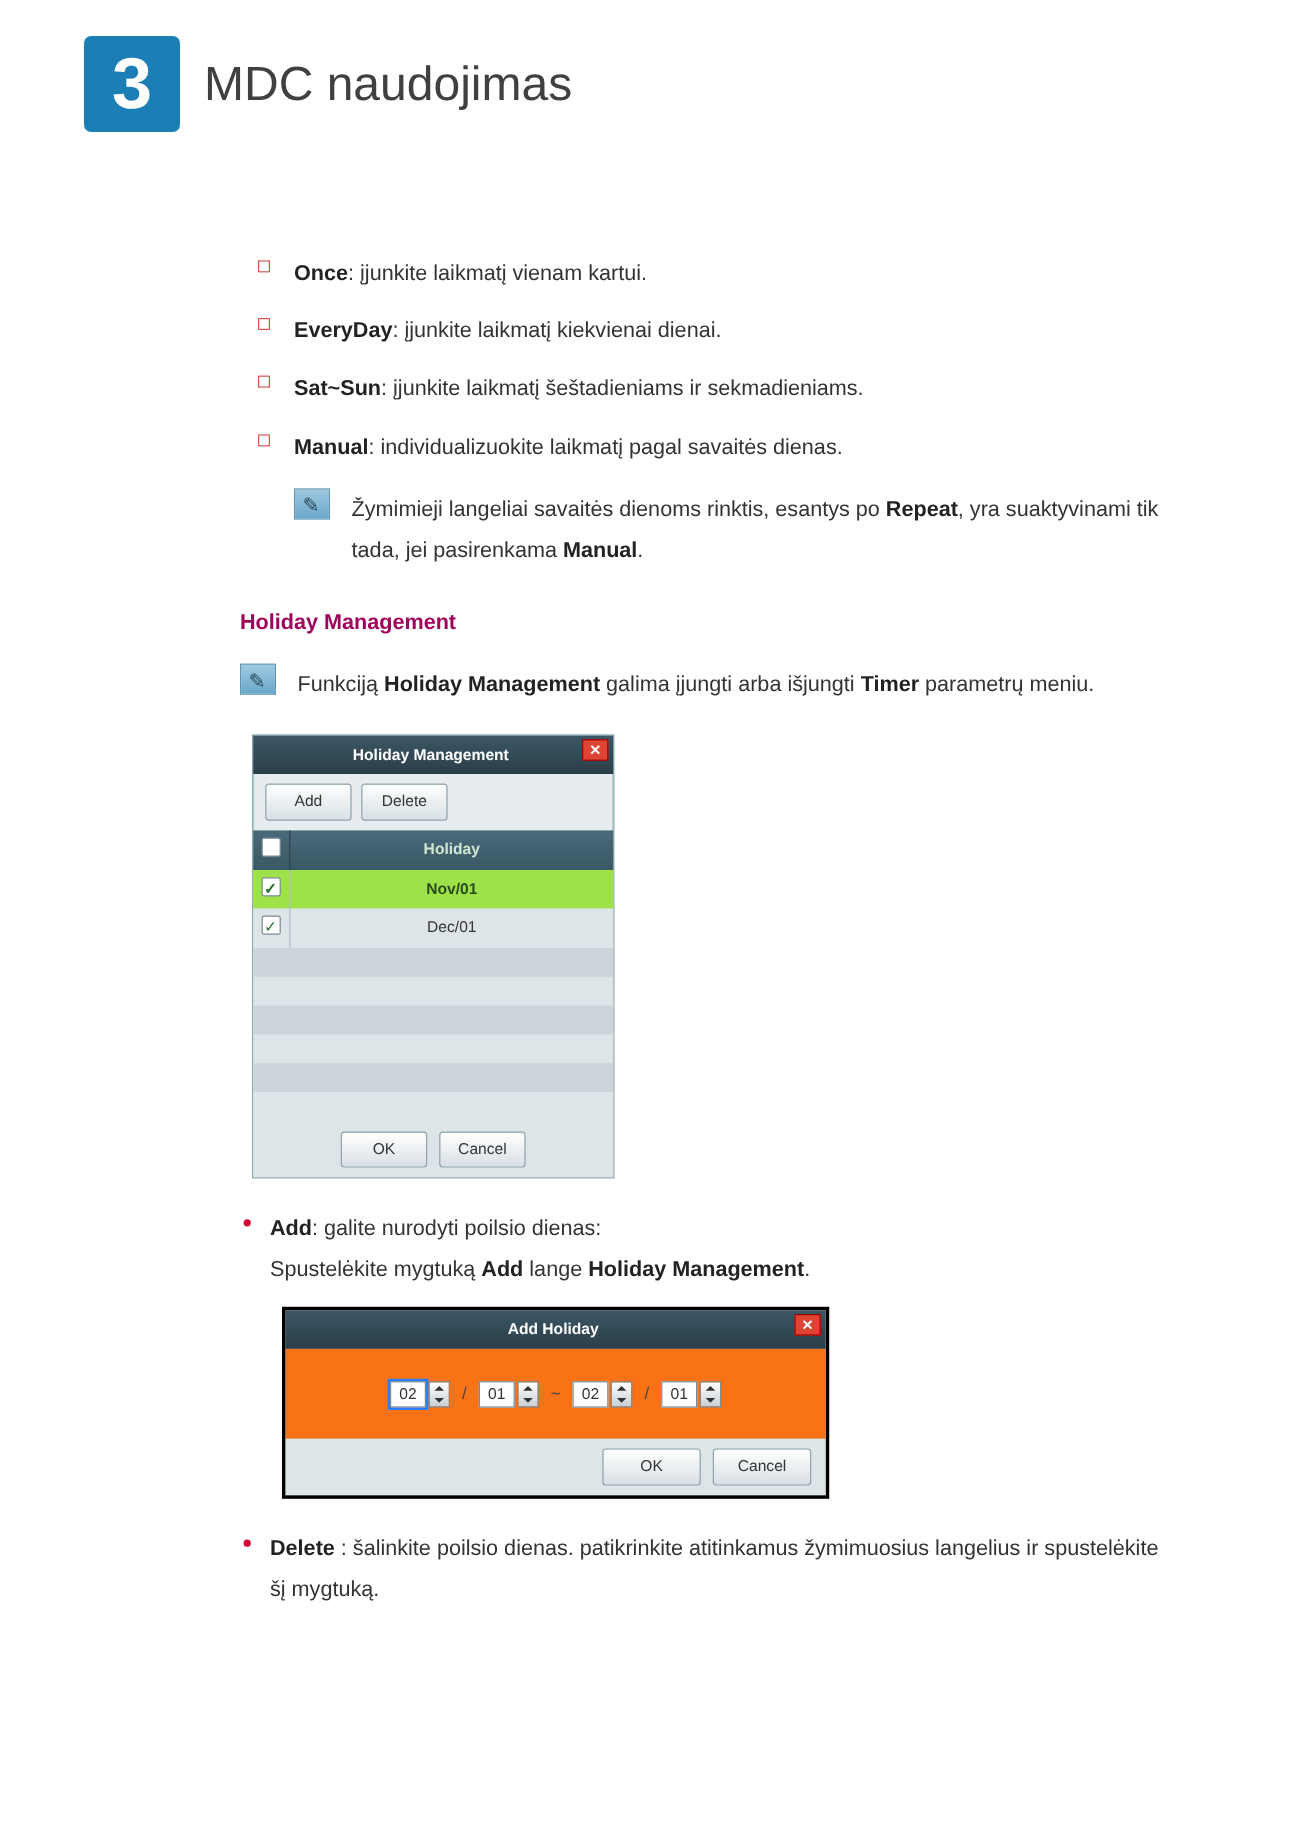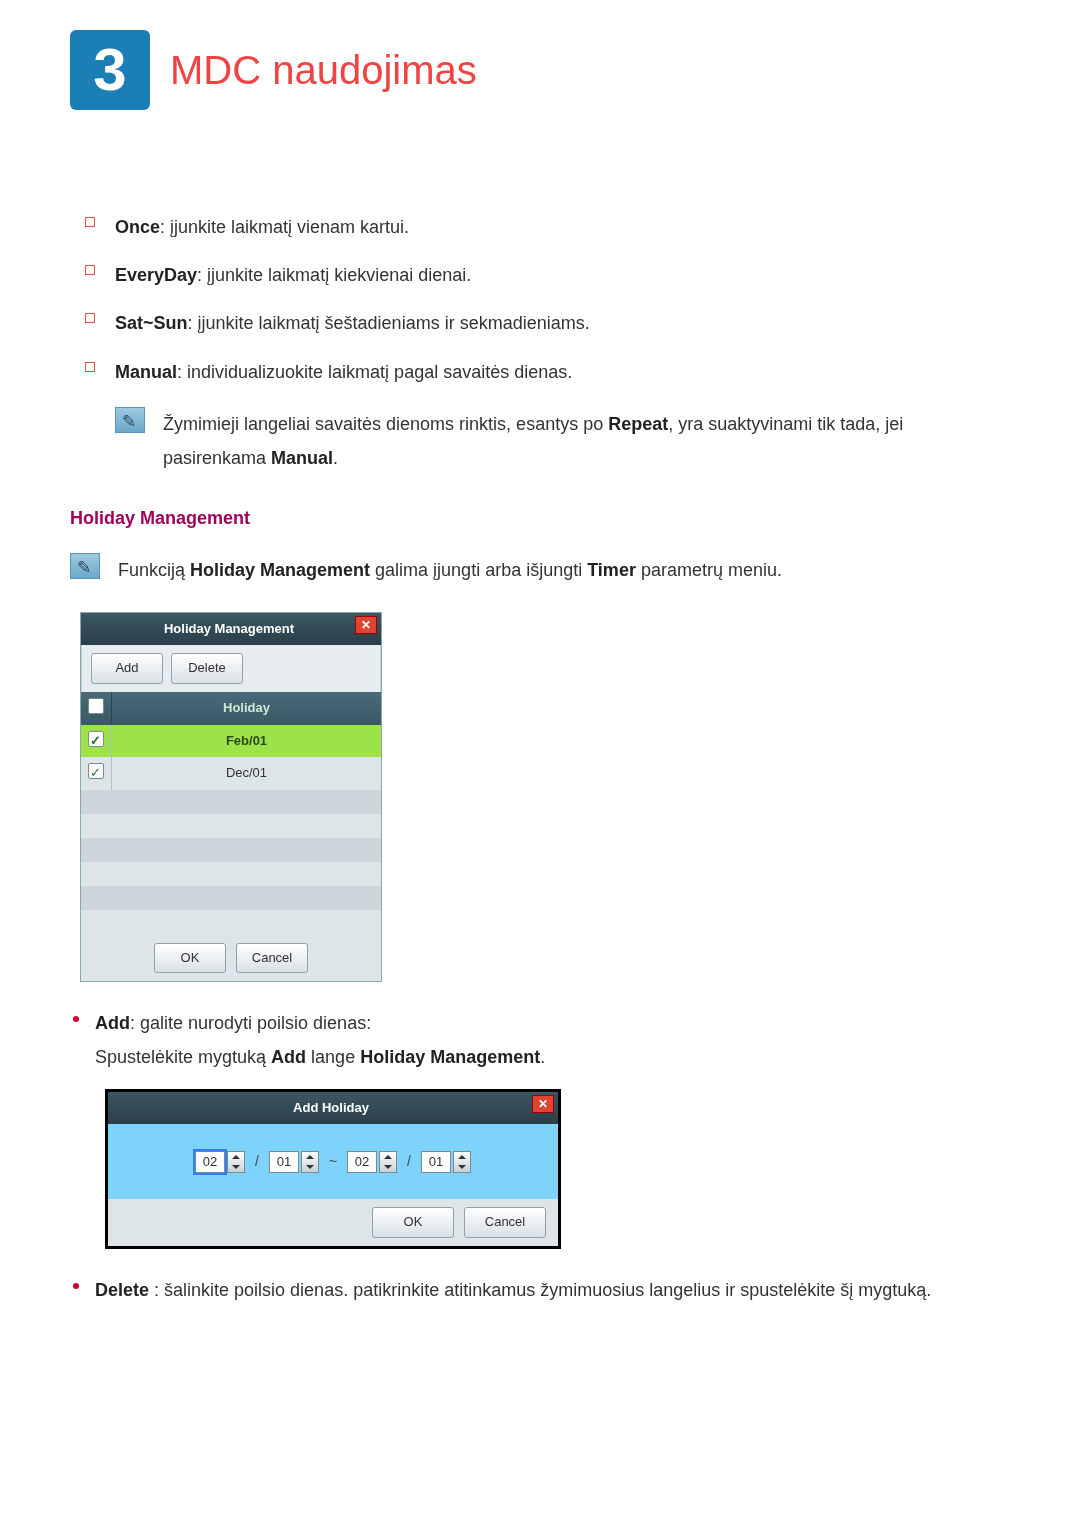--- a/index.html
+++ b/index.html
@@ -29,24 +29,25 @@
     background: #1b7fb5;
     color: #fff;
     font-size: 60px;
     font-weight: bold;
     text-align: center;
     line-height: 80px;
     border-radius: 6px;
   }
   .chapter-title {
     font-size: 40px;
-    color: #ef4444;
+    color: #404040;
     font-weight: 500;
   }
   .content {
+    margin-left: 130px;
     margin-right: 30px;
     line-height: 1.9;
   }
   .list-sq {
     list-style: none;
     padding-left: 45px;
     margin: 0;
   }
   .list-sq li {
     position: relative;
@@ -213,21 +214,21 @@
     background: #e6ecef;
     font-size: 14px;
     margin: 14px 0 24px 10px;
   }
   .ah-body {
     display: flex;
     align-items: center;
     justify-content: center;
     gap: 6px;
     padding: 24px 0;
-    background: #7dd3fc;
+    background: #f97316;
   }
   .spinner {
     display: inline-flex;
     align-items: center;
     gap: 2px;
   }
   .spin-input {
     width: 28px;
     height: 20px;
     border: 1px solid #7a8a92;
@@ -316,21 +317,21 @@
         <div class="hm-small-btn">Add</div>
         <div class="hm-small-btn">Delete</div>
       </div>
       <div class="hm-header-row">
         <div class="hm-check-col"><span class="hm-checkbox"></span></div>
         <div class="hm-holiday-col">Holiday</div>
       </div>
       <div class="hm-body-rows">
         <div class="hm-row selected">
           <div class="hm-check-col"><span class="hm-checkbox checked"></span></div>
-          <div class="hm-holiday-col">Feb/01</div>
+          <div class="hm-holiday-col">Nov/01</div>
         </div>
         <div class="hm-row">
           <div class="hm-check-col"><span class="hm-checkbox checked"></span></div>
           <div class="hm-holiday-col">Dec/01</div>
         </div>
         <div class="hm-empty-row alt"></div>
         <div class="hm-empty-row"></div>
         <div class="hm-empty-row alt"></div>
         <div class="hm-empty-row"></div>
         <div class="hm-empty-row alt"></div>

